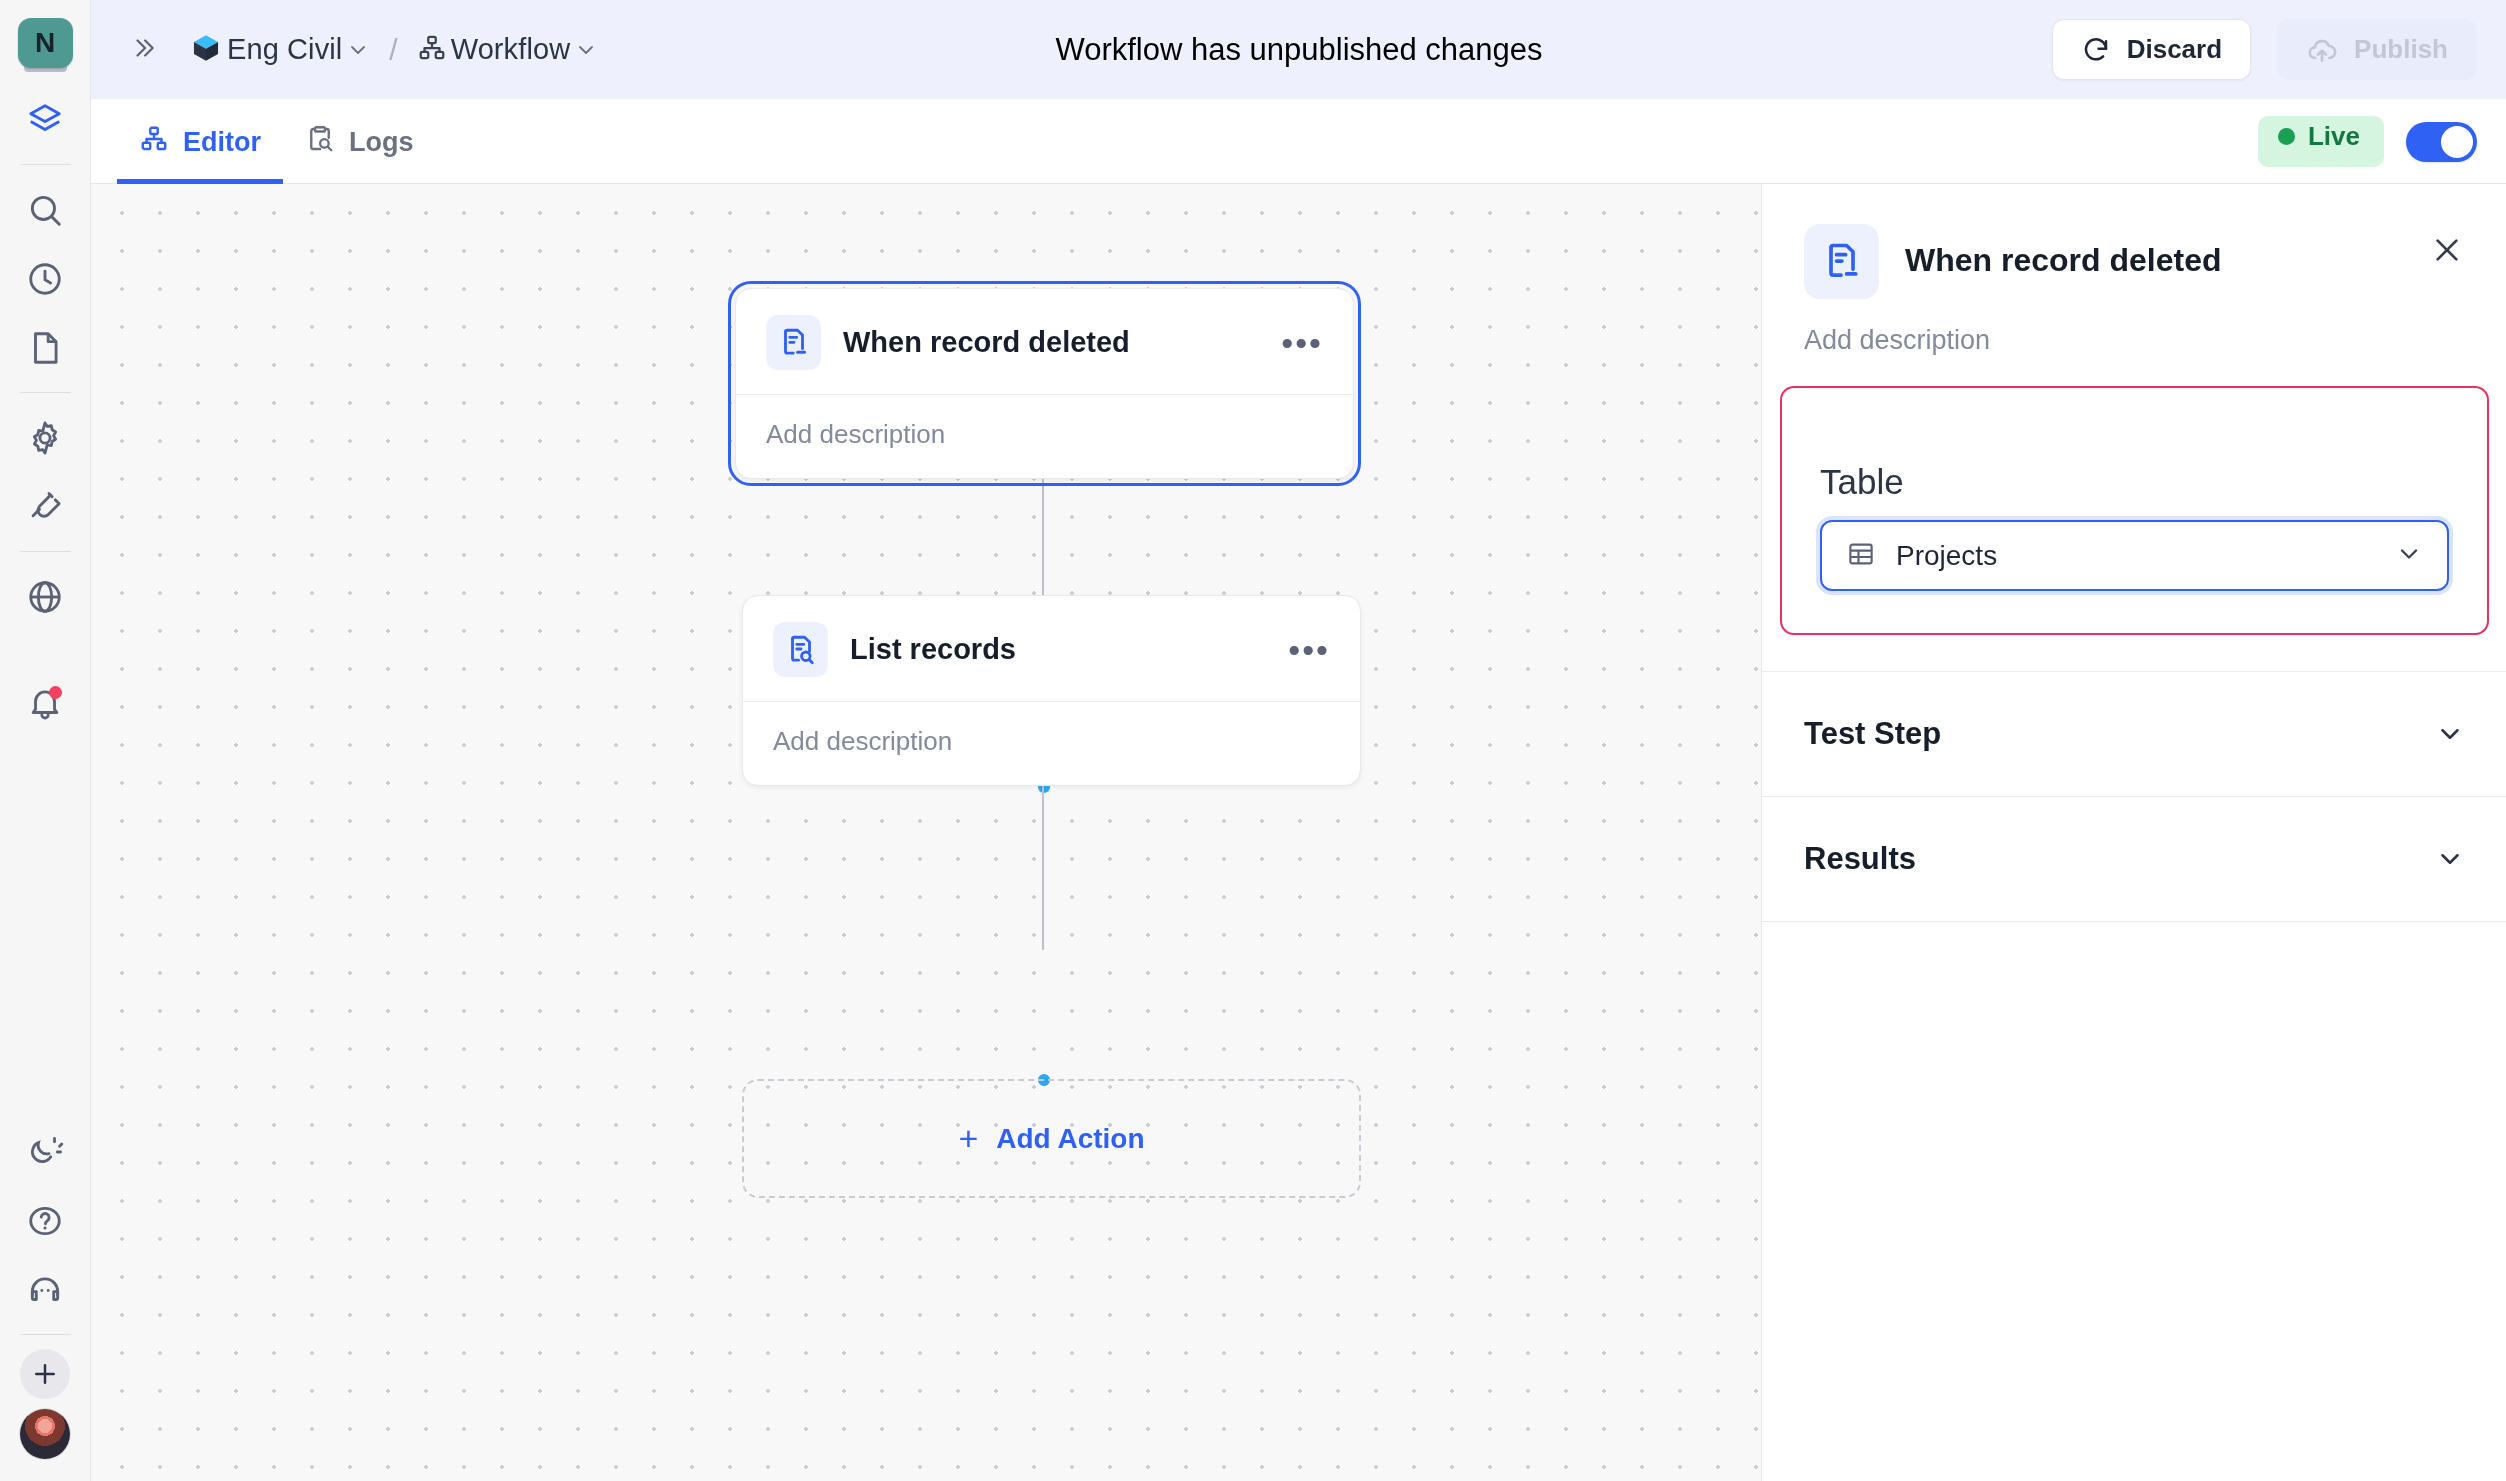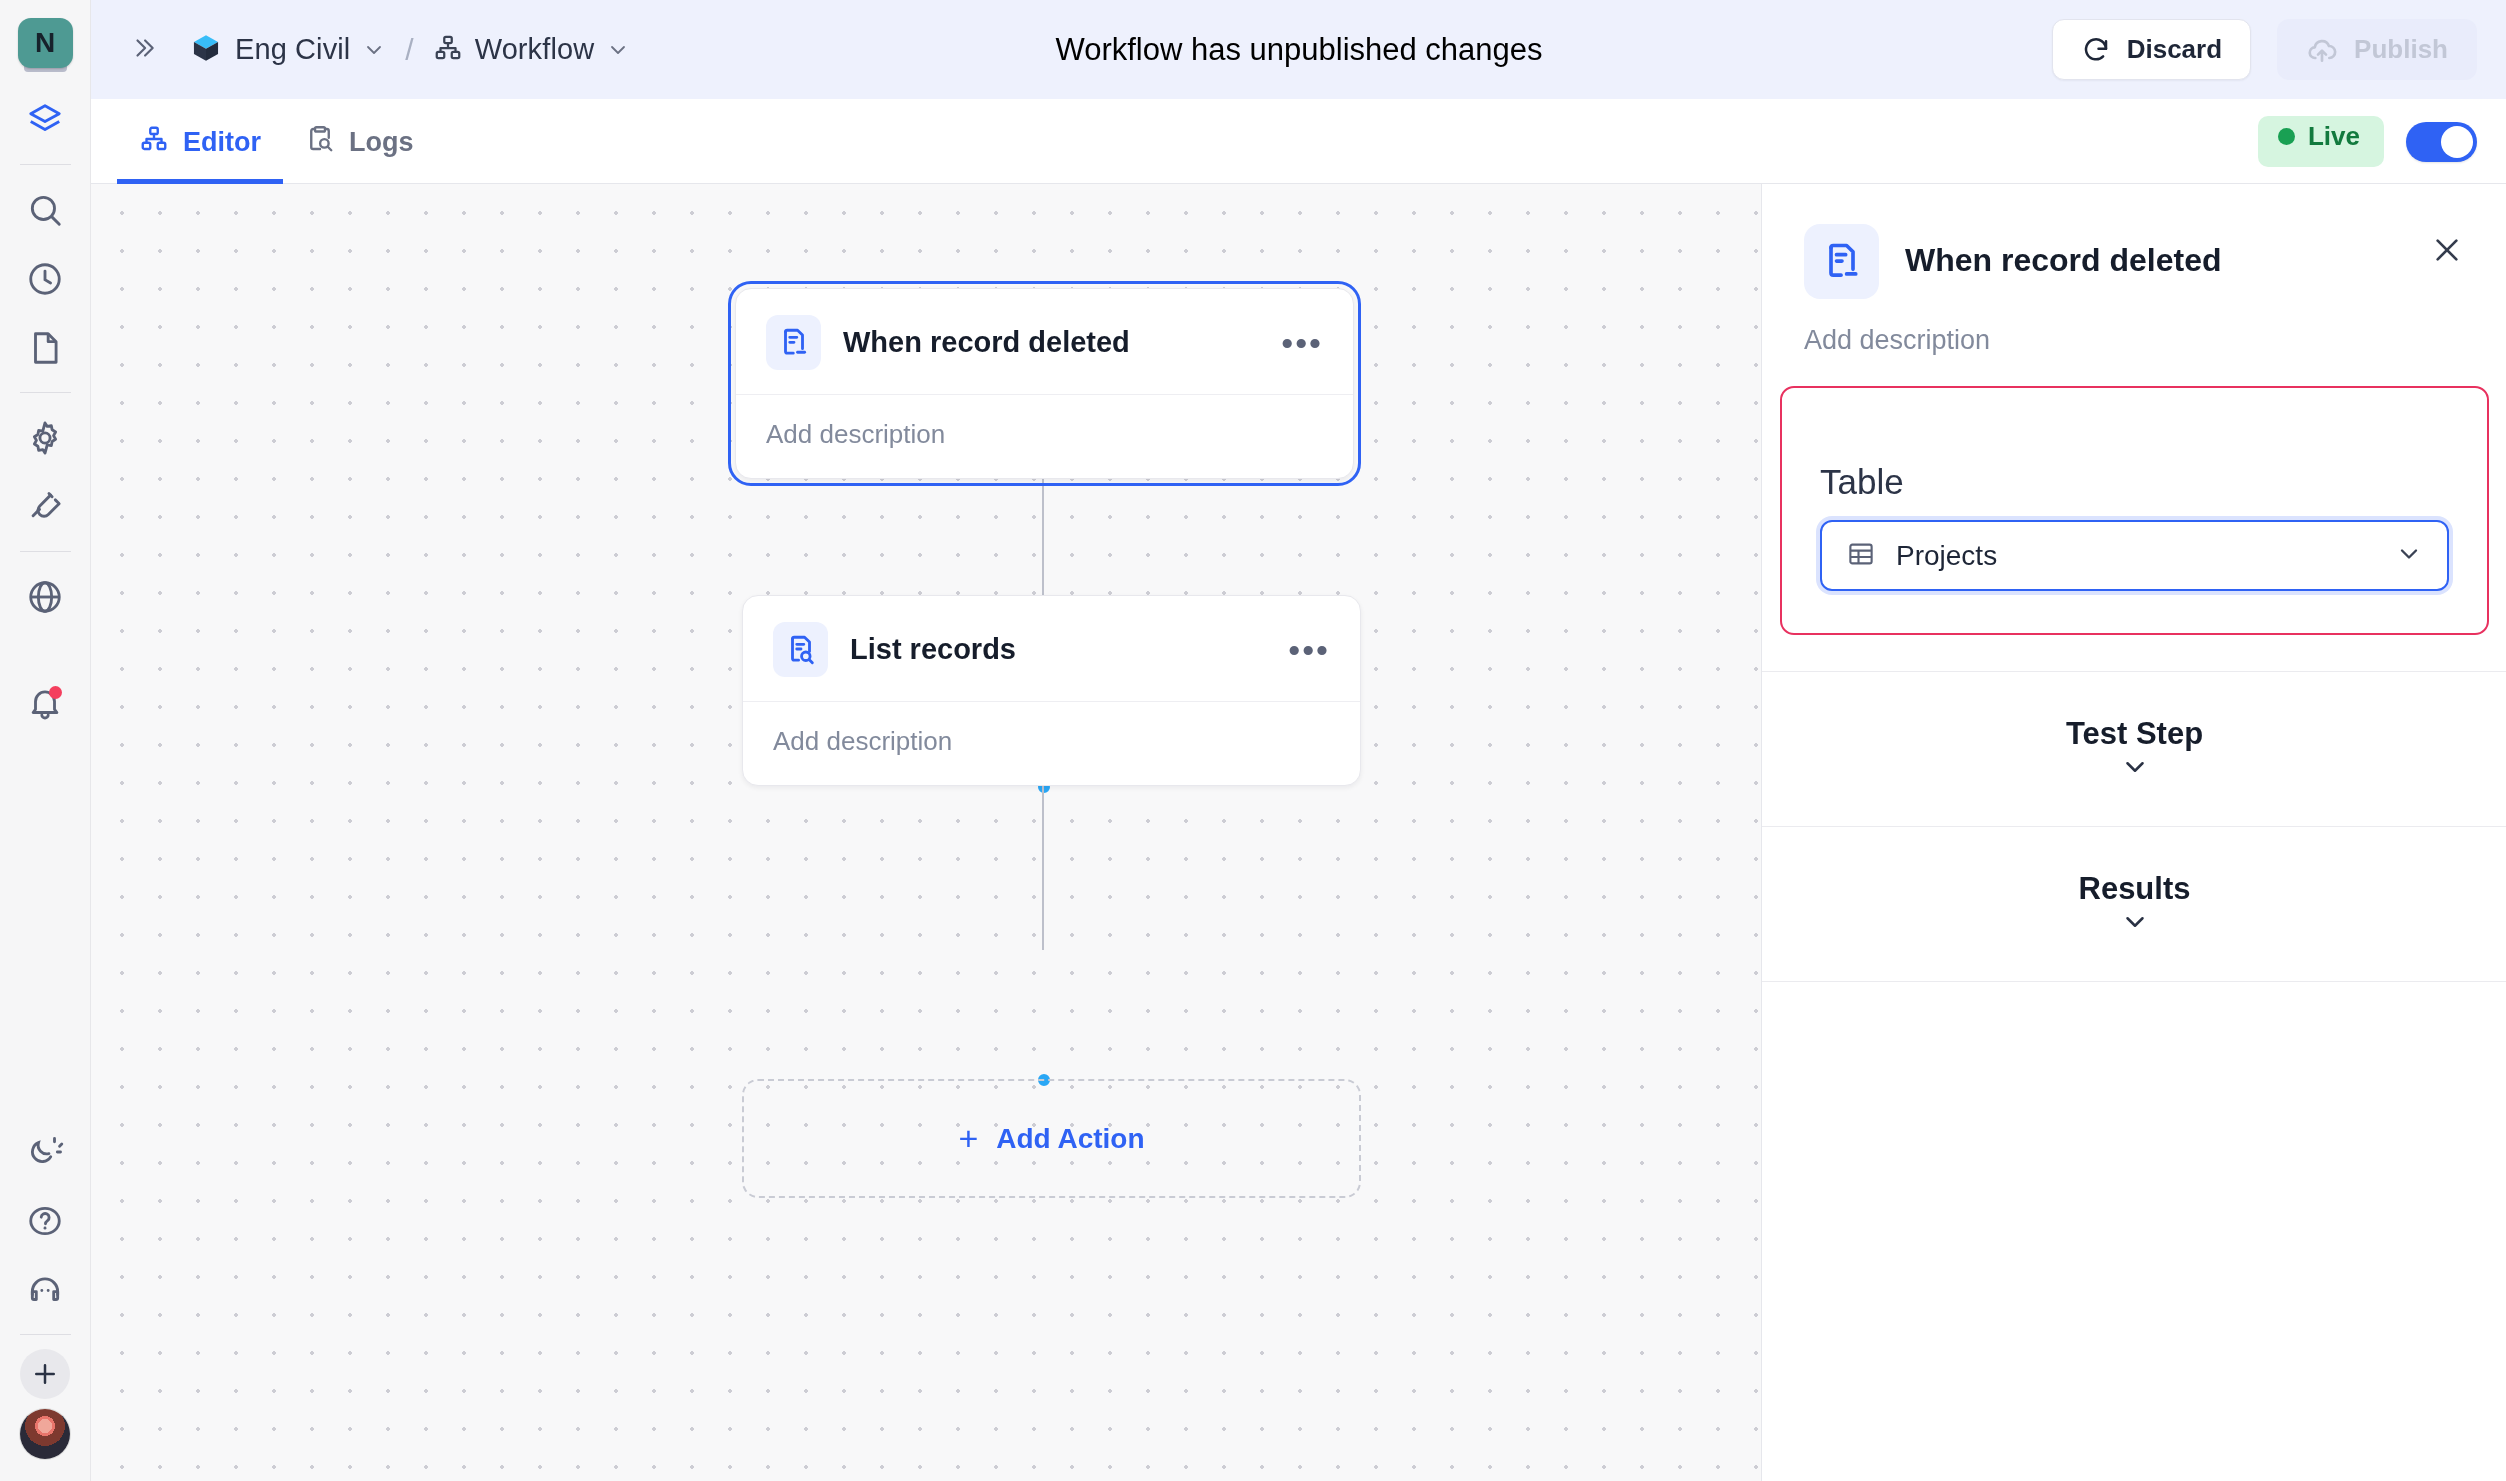--- a/index.html
+++ b/index.html
@@ -61,21 +61,21 @@
   .stage { flex: 1 1 auto; display: flex; flex-direction: column; min-width: 0; }
 
   
   .topbar {
     height: 99px; background: #eef1fd;
     display: flex; align-items: center; padding: 0 30px 0 26px;
     position: relative; flex: 0 0 99px;
   }
   .chev-collapse { padding: 8px 14px; cursor: pointer; color: #5b6277; }
   .crumbs { display: flex; align-items: center; gap: 13px; margin-left: 18px; }
-  .crumb { display: flex; align-items: center; gap: 12px; cursor: pointer; }
+  .crumb { display: flex; align-items: center; gap: 4px; cursor: pointer; }
   .crumb-text { font-size: 29px; color: #2c3447; letter-spacing: 0.1px; }
   .crumb-sep { color: #a9b0c2; font-size: 30px; margin: 0 6px; }
   .banner {
     position: absolute; left: 0; right: 0; top: 0; bottom: 0;
     display: flex; align-items: center; justify-content: center;
     pointer-events: none;
   }
   .banner span { font-size: 31px; color: #000000; }
   .topbar-right { margin-left: auto; display: flex; align-items: center; gap: 26px; z-index: 2; }
   .btn-discard {
@@ -212,21 +212,21 @@
     height: 71px; border: 2px solid #2f62f4; border-radius: 12px;
     box-shadow: 0 0 0 4px #dbe3fe;
     display: flex; align-items: center; gap: 20px; padding: 0 24px;
     cursor: pointer; background: #fff;
   }
   .select-value { font-size: 28px; color: #1e2637; }
   .select-chev { margin-left: auto; color: #3a4254; }
 
   .section-row {
     padding: 44px 42px; border-bottom: 1px solid #ebebef;
-    display: flex; align-items: center; justify-content: space-between; cursor: pointer; flex-direction: column;
+    display: flex; align-items: center; justify-content: space-between; cursor: pointer;
   }
   .section-row.first { border-top: 1px solid #ebebef; margin-top: 36px; }
 </style>
 </head>
 <body>
 
 <div class="app">
 
   <div class="rail">
     <div class="rail-logo">

